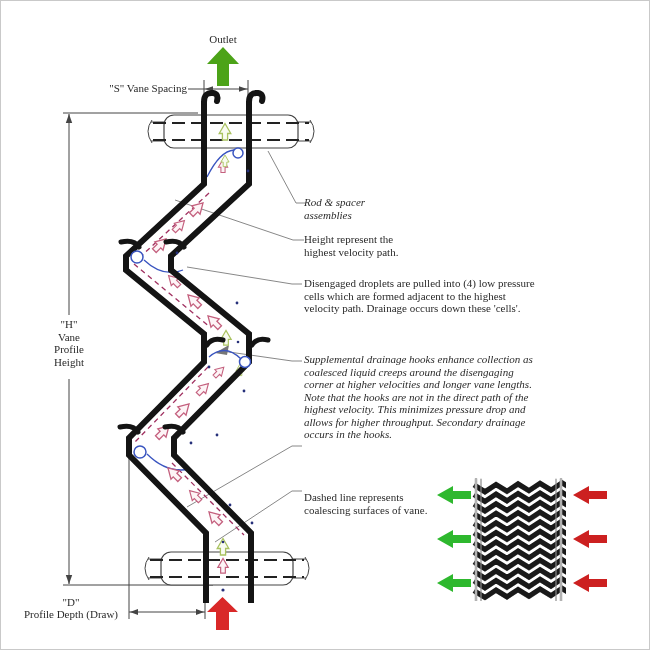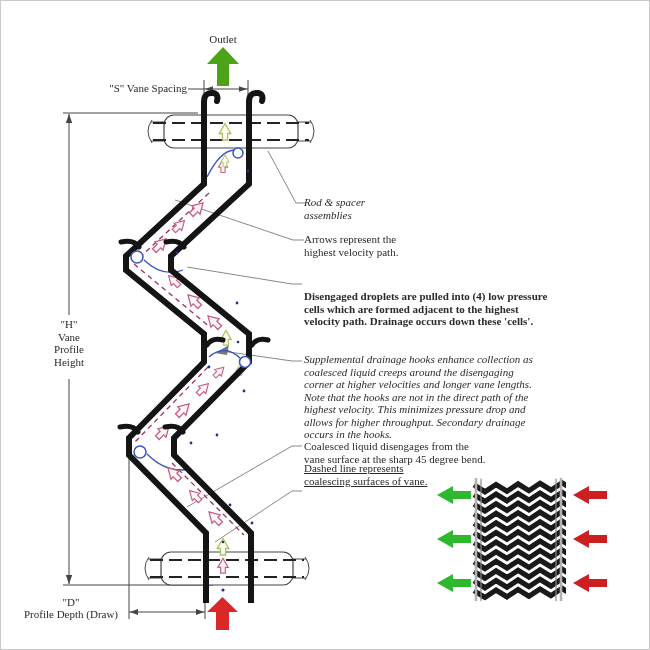--- a/index.html
+++ b/index.html
@@ -219,30 +219,28 @@
 <div class="txt right" style="left:90px;top:81px;width:96px;">"S" Vane Spacing</div>
 <div class="txt center" style="left:38px;top:317px;width:60px;">"H"
 Vane
 Profile
 Height</div>
 <div class="txt center" style="left:46px;top:595px;width:48px;">"D"</div>
 <div class="txt center" style="left:11px;top:607px;width:118px;">Profile Depth (Draw)</div>
 
 <div class="txt" style="left:303px;top:195px;width:110px;font-style:italic;">Rod &amp; spacer
 assemblies</div>
-<div class="txt" style="left:303px;top:232px;width:140px;">Arrows represent the
+<div class="txt" style="left:303px;top:232px;width:140px;">Height represent the
 highest velocity path.</div>
-<div class="txt" style="left:303px;top:289px;width:275px;font-weight:bold;">Disengaged droplets are pulled into (4) low pressure
+<div class="txt" style="left:303px;top:276px;width:275px;">Disengaged droplets are pulled into (4) low pressure
 cells which are formed adjacent to the highest
 velocity path. Drainage occurs down these 'cells'.</div>
 <div class="txt" style="left:303px;top:352px;width:275px;font-style:italic;">Supplemental drainage hooks enhance collection as
 coalesced liquid creeps around the disengaging
 corner at higher velocities and longer vane lengths.
 Note that the hooks are not in the direct path of the
 highest velocity. This minimizes pressure drop and
 allows for higher throughput. Secondary drainage
 occurs in the hooks.</div>
-<div class="txt" style="left:303px;top:439px;width:220px;">Coalesced liquid disengages from the
-vane surface at the sharp 45 degree bend.</div>
-<div class="txt" style="left:303px;top:461px;width:170px;text-decoration:underline;">Dashed line represents
+<div class="txt" style="left:303px;top:490px;width:170px;">Dashed line represents
 coalescing surfaces of vane.</div>
 
 </div>
 
 </body></html>

